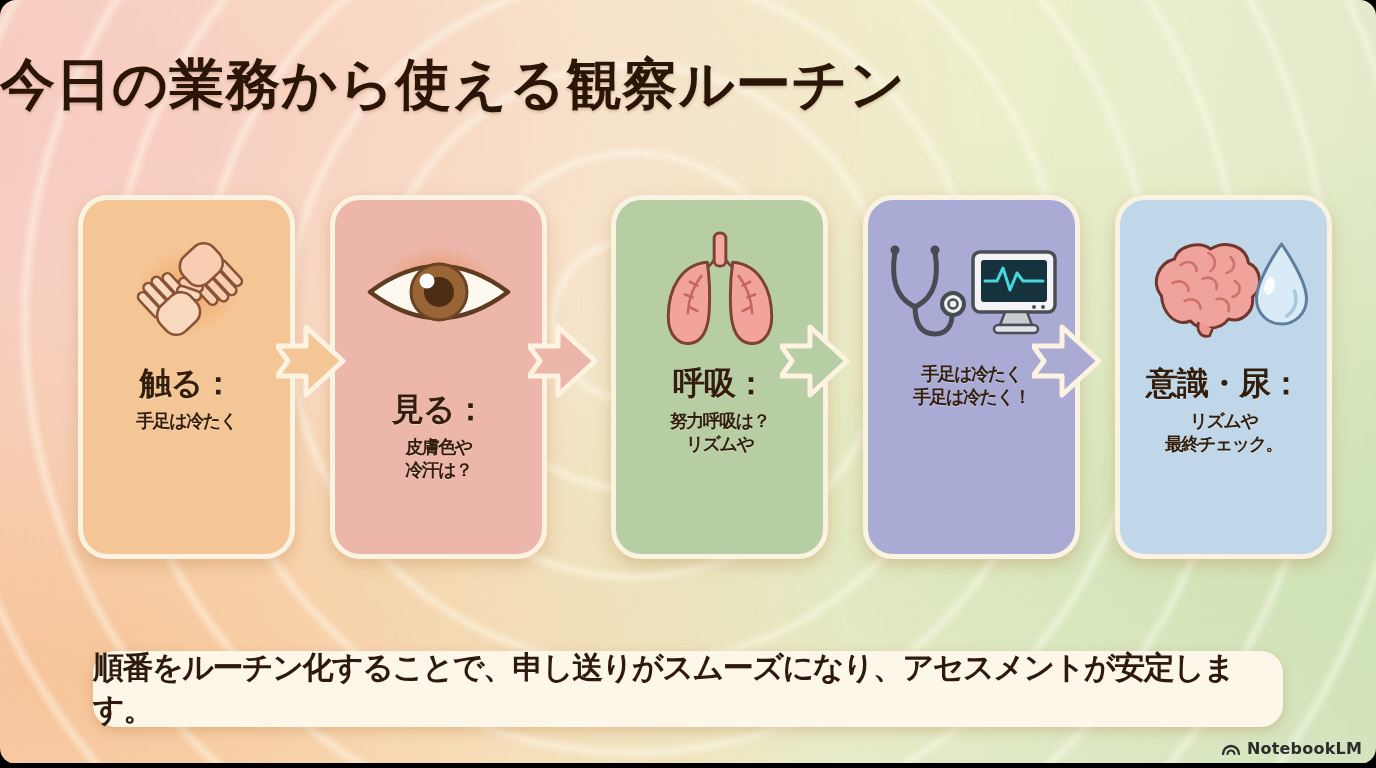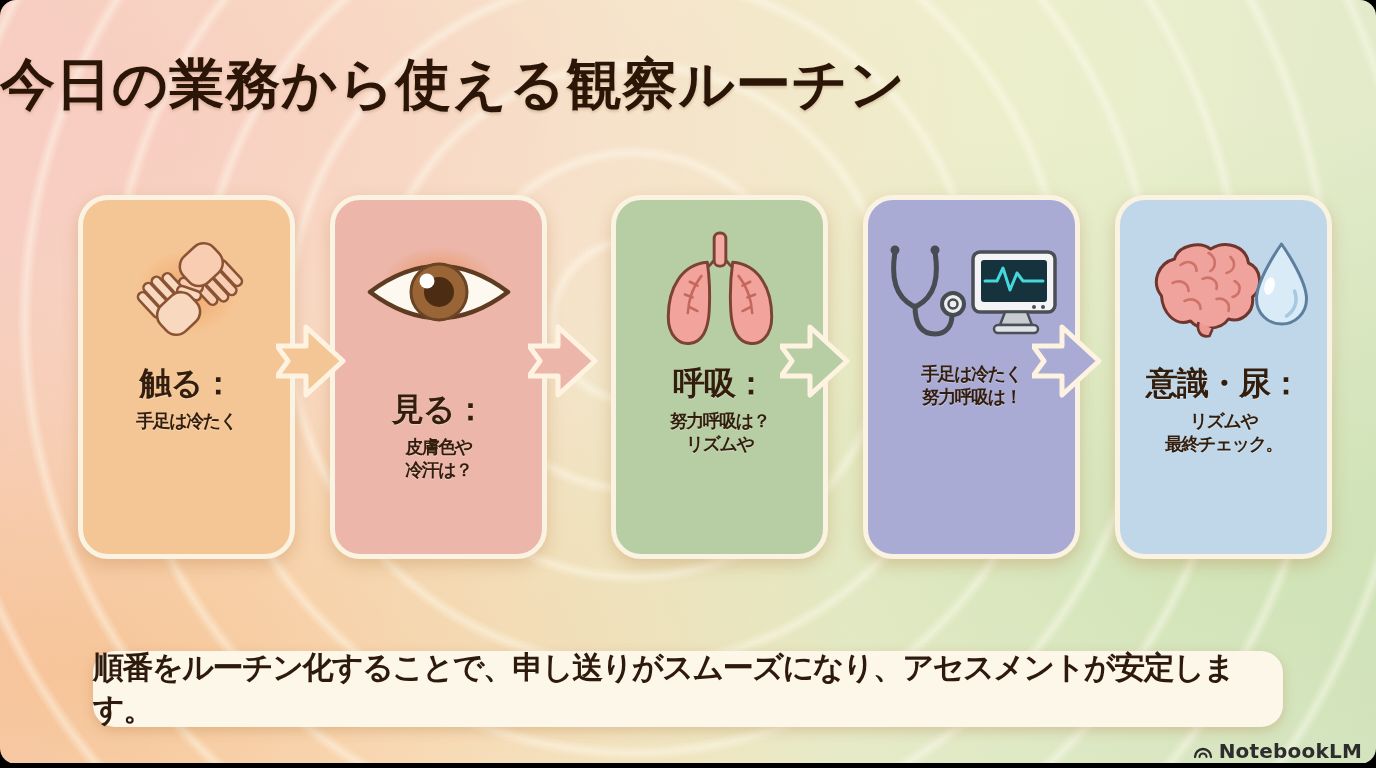--- a/index.html
+++ b/index.html
@@ -53,21 +53,21 @@
     position:absolute; left:93px; top:651px; width:1190px; height:76px;
     background:#fdf7ea; border-radius:22px;
     box-shadow:0 4px 12px rgba(170,110,50,0.28);
     display:flex; align-items:center; justify-content:center;
   }
   .banner-text { font-size:31px; font-weight:700; color:#2e1a0c; letter-spacing:-1.5px; }
 
   .watermark {
     position:absolute; top:739px; right:14px; z-index:10;
     display:flex; align-items:center; gap:5px;
-    color:#2d2d2d; font-size:20px; font-weight:600; letter-spacing:0.2px;justify-content:space-between;
+    color:#2d2d2d; font-size:16px; font-weight:600; letter-spacing:0.2px;justify-content:space-between;
   }
 </style>
 </head>
 <body>
 
 <div class="stage">
   <div class="artwork">
 
     <div class="title">今日の業務から使える観察ルーチン</div>
 
@@ -167,21 +167,21 @@
             <rect x="104" y="18" width="66" height="42" rx="3" fill="#16323c"></rect>
             <polyline points="108,39 120,39 126,26 133,48 140,31 146,39 166,39" fill="none" stroke="#45d7dc" stroke-width="3" stroke-linejoin="round" stroke-linecap="round"></polyline>
             <circle cx="157" cy="65" r="2" fill="#4a4f55"></circle>
             <circle cx="166" cy="65" r="2" fill="#4a4f55"></circle>
             <path d="M128,70 h22 l5,13 h-32 z" fill="#c8ccd2" stroke="#4a4f55" stroke-width="2.5"></path>
             <rect x="117" y="83" width="44" height="8" rx="4" fill="#dfe2e6" stroke="#4a4f55" stroke-width="2.5"></rect>
           </svg>
         </div>
         <div class="card-text">
           <div class="card-line">手足は冷たく</div>
-          <div class="card-line">努力呼吸は！</div>
+          <div class="card-line">手足は冷たく！</div>
         </div>
       </div>
 
       <div class="card c5">
         <div class="icon-wrap">
           <svg width="178" height="112" viewBox="0 0 175 112">
             <path d="M25,60 C14,46 22,27 38,23 C42,9 64,5 74,13 C90,3 110,11 112,27 C126,33 126,53 116,61 C118,77 104,87 92,83 C84,95 62,95 54,85 C38,91 26,76 25,60 Z" fill="#f0a39d" stroke="#6f362d" stroke-width="3" stroke-linejoin="round"></path>
             <g fill="none" stroke="#cf7268" stroke-width="2.6" stroke-linecap="round">
               <path d="M44,29 C52,23 60,27 60,35"></path>
               <path d="M72,17 C80,21 80,31 74,35"></path>

